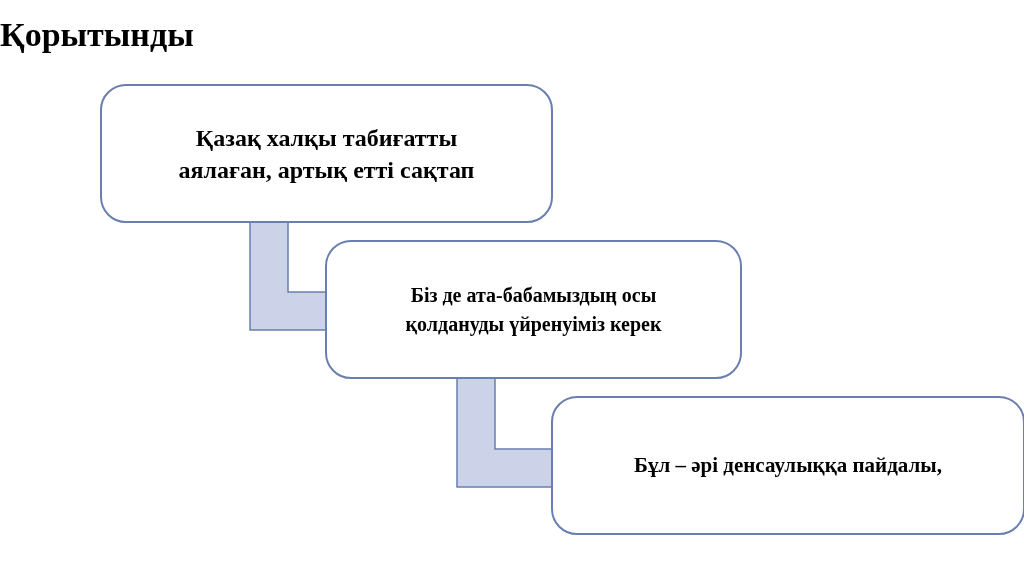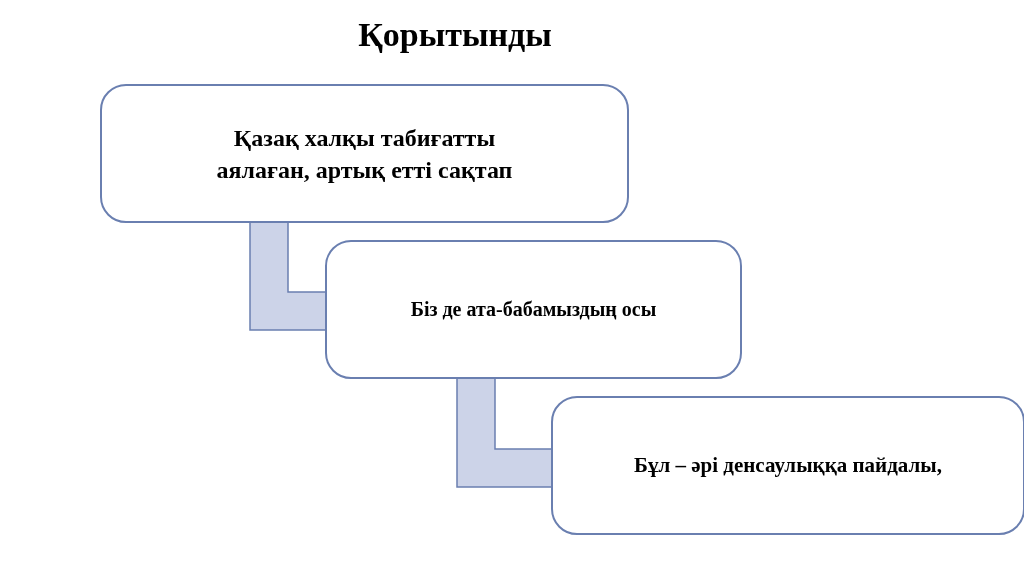--- a/index.html
+++ b/index.html
@@ -1,20 +1,20 @@
 <!DOCTYPE html>
 <html><head>
   <meta charset="utf-8">
   <style>
     html, body { margin:0; padding:0; }
     body { width:1024px; height:574px; background:#ffffff; position:relative; overflow:hidden; font-family:"Liberation Serif","DejaVu Serif",serif; }
-    .title { position:absolute; left:0; width:910px; top:16px; text-align:center; font-weight:bold; font-size:34px; color:#000; }
+    .title { position:absolute; left:0; width:910px; top:16px; font-weight:bold; font-size:34px; color:#000; }
     .box { position:absolute; background:#fff; border:2px solid #6a7fb0; border-radius:26px; box-sizing:border-box; display:flex; align-items:center; justify-content:center; text-align:center; font-weight:bold; color:#000; }
     .box span { display:block; }
-    #b1 { left:100px; top:84px; width:529px; height:139px; font-size:24px; line-height:32px; }
+    #b1 { left:100px; top:84px; width:453px; height:139px; font-size:24px; line-height:32px; }
     #b2 { left:325px; top:240px; width:417px; height:139px; font-size:20px; line-height:29px; }
     #b3 { left:551px; top:396px; width:474px; height:139px; font-size:21px; line-height:29px; }
     svg.conn { position:absolute; left:0; top:0; }
   </style>
 </head>
 <body>
 
 <div>
   <div class="title">Қорытынды</div>
 
@@ -26,20 +26,21 @@
   <div class="box" id="b1">
     <div>
       <span>Қазақ халқы табиғатты</span>
       <span>аялаған, артық етті сақтап</span>
     </div>
   </div>
 
   <div class="box" id="b2">
     <div>
       <span>Біз де ата-бабамыздың осы</span>
+      <span>қолдануды үйренуіміз керек</span>
     </div>
   </div>
 
   <div class="box" id="b3">
     <div>
       <span>Бұл – әрі денсаулыққа пайдалы,</span>
     </div>
   </div>
 </div>
 

